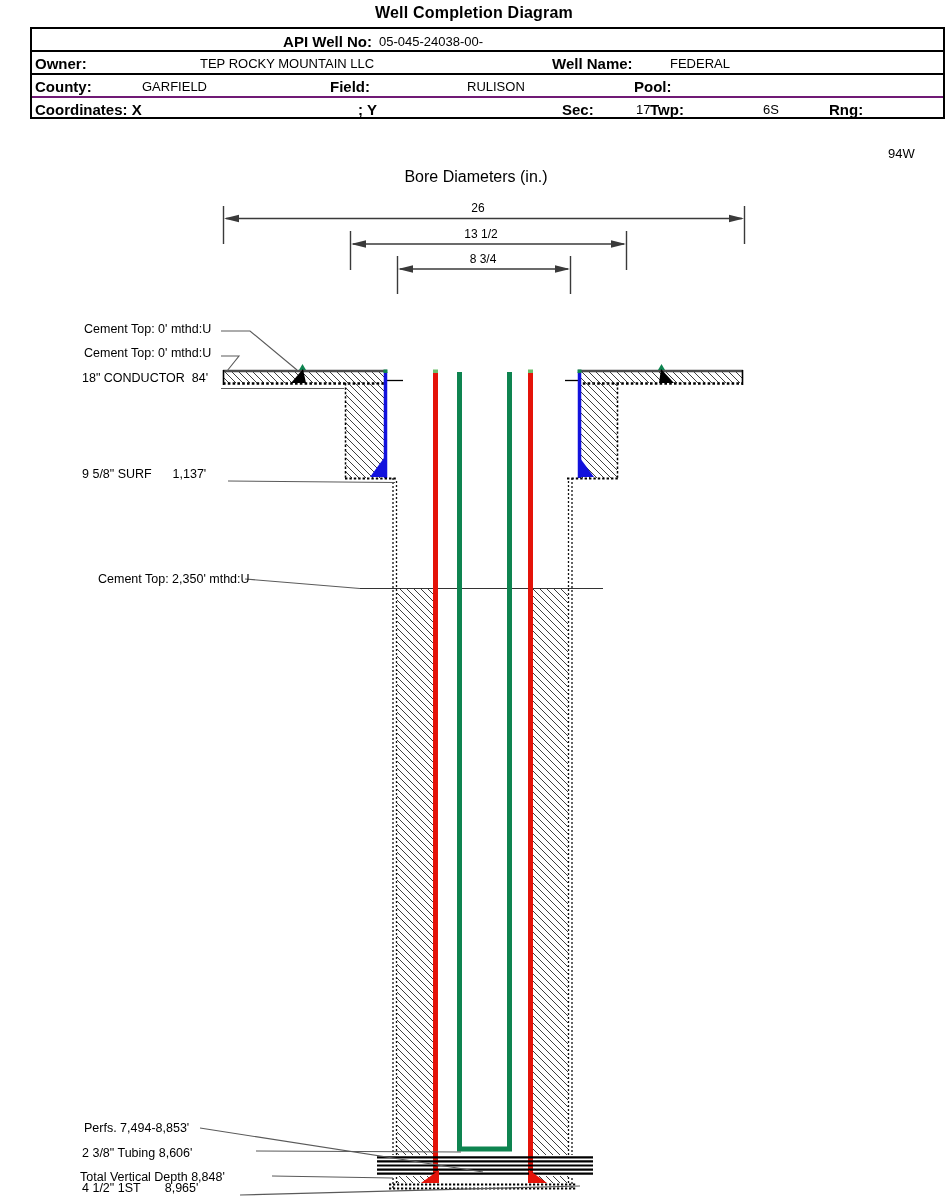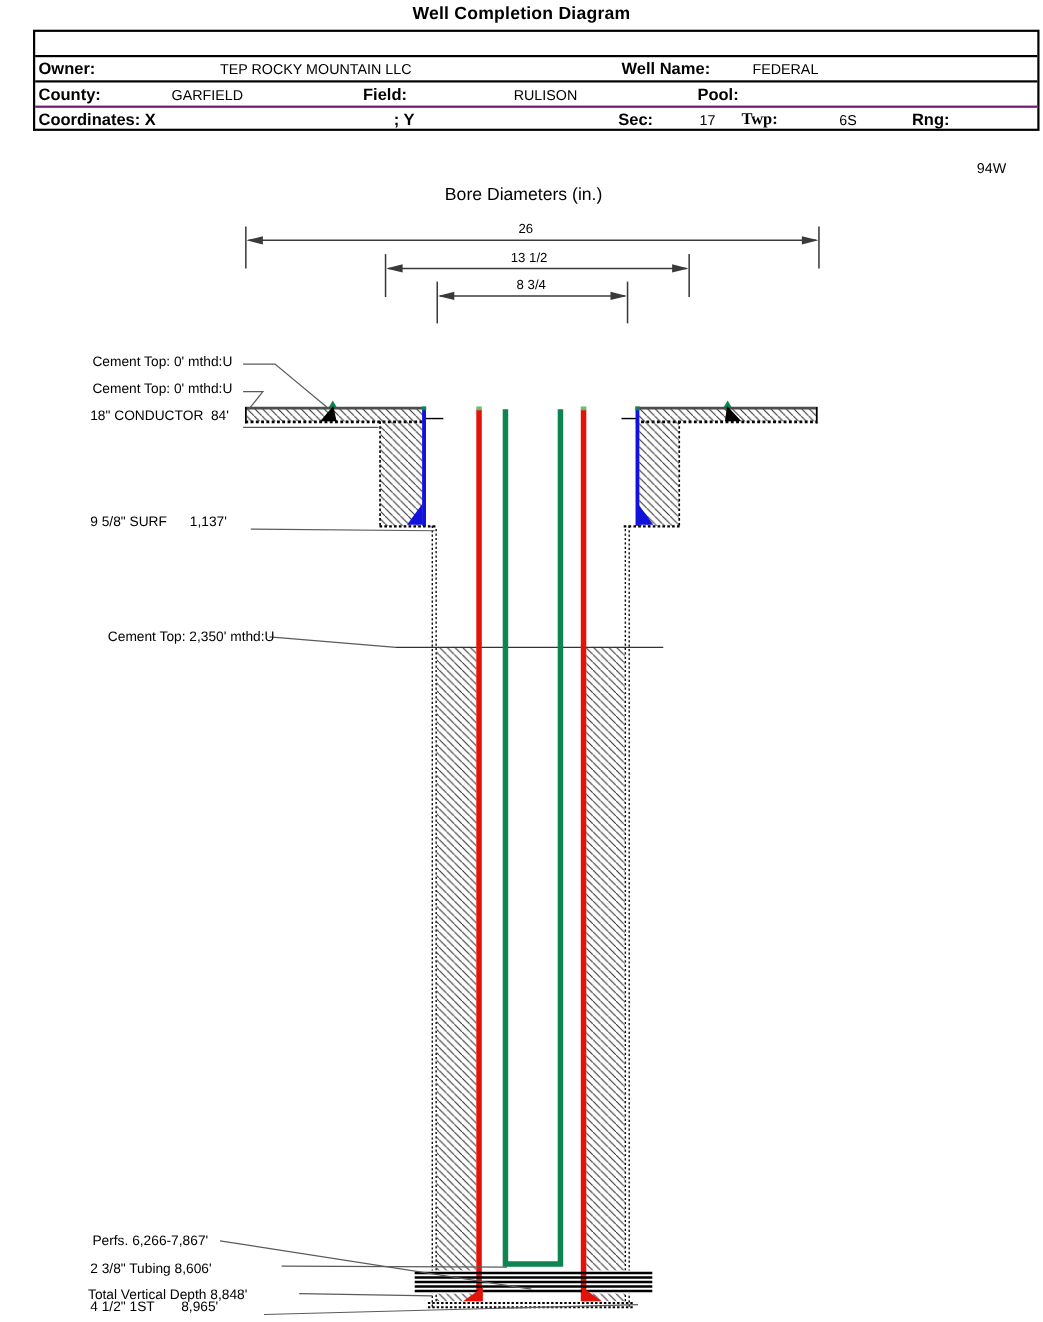--- a/index.html
+++ b/index.html
@@ -22,40 +22,44 @@
   svg.diagram{position:absolute;left:0;top:0;}
 </style>
 </head>
 <body>
 
 <div class="page">
 
   <div class="doc-title">Well Completion Diagram</div>
 
   <div class="info-table">
+    <div class="info-row r1">
+      <span class="lbl" style="left:160px;width:180px;text-align:right;">API Well No:</span>
+      <span class="val" style="left:347px;">05-045-24038-00-</span>
+    </div>
     <div class="info-row r2">
       <span class="lbl" style="left:3px;">Owner:</span>
       <span class="val" style="left:168px;">TEP ROCKY MOUNTAIN LLC</span>
-      <span class="lbl" style="left:533px;">Well Name:</span>
-      <span class="val" style="left:652px;">FEDERAL</span>
+      <span class="lbl" style="left:520px;">Well Name:</span>
+      <span class="val" style="left:638px;">FEDERAL</span>
     </div>
     <div class="info-row r3">
       <span class="lbl" style="left:3px;">County:</span>
-      <span class="val" style="left:110px;margin-left:14px;">GARFIELD</span>
+      <span class="val" style="left:110px;">GARFIELD</span>
       <span class="lbl" style="left:298px;">Field:</span>
       <span class="val" style="left:435px;">RULISON</span>
       <span class="lbl" style="left:602px;">Pool:</span>
       <span class="val" style="left:665px;"></span>
     </div>
     <div class="info-row r4">
       <span class="lbl" style="left:3px;">Coordinates: X</span>
       <span class="lbl" style="left:326px;">; Y</span>
       <span class="lbl" style="left:530px;">Sec:</span>
       <span class="val" style="left:604px;">17</span>
-      <span class="lbl" style="left:642px;font-family:Liberation Serif, serif;">Twp:</span>
+      <span class="lbl" style="left:618px;">Twp:</span>
       <span class="val" style="left:731px;">6S</span>
       <span class="lbl" style="left:797px;">Rng:</span>
       <span class="val" style="left:856px;margin-top:44px;">94W</span>
     </div>
   </div>
 
 
   <svg class="diagram" width="948" height="1202" viewBox="0 0 948 1202">
     <defs>
       <pattern id="hatch" width="7" height="7" patternUnits="userSpaceOnUse">
@@ -180,18 +184,18 @@
       <line x1="272" y1="1176" x2="393" y2="1178"></line>
       <line x1="240" y1="1195" x2="580" y2="1186"></line>
     </g>
   </svg>
 
   <div class="ann" style="left:84px;top:322px;">Cement Top: 0' mthd:U</div>
   <div class="ann" style="left:84px;top:346px;">Cement Top: 0' mthd:U</div>
   <div class="ann" style="left:82px;top:371px;">18" CONDUCTOR  84'</div>
   <div class="ann" style="left:82px;top:467px;">9 5/8" SURF      1,137'</div>
   <div class="ann" style="left:82px;top:572px;margin-left:16px;">Cement Top: 2,350' mthd:U</div>
-  <div class="ann" style="left:84px;top:1121px;">Perfs. 6,266-7,867'</div>
+  <div class="ann" style="left:84px;top:1121px;">Perfs. 7,494-8,853'</div>
   <div class="ann" style="left:82px;top:1146px;">2 3/8" Tubing 8,606'</div>
   <div class="ann" style="left:80px;top:1170px;text-align:center;">Total Vertical Depth 8,848'</div>
   <div class="ann" style="left:82px;top:1181px;">4 1/2" 1ST       8,965'</div>
 
 </div>
 
 </body></html>

